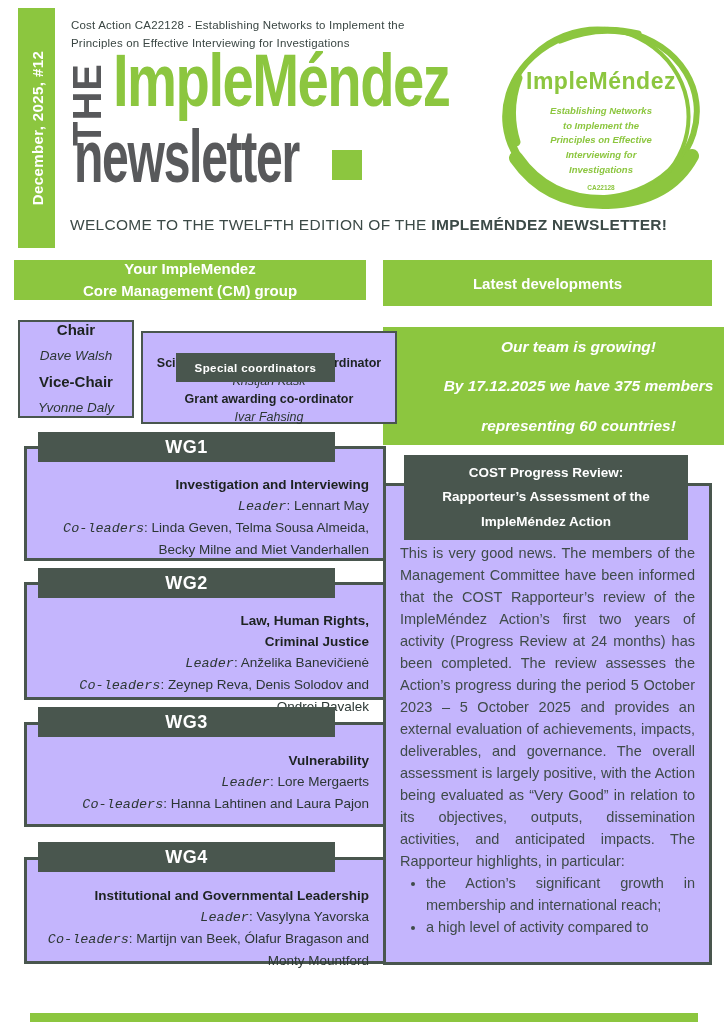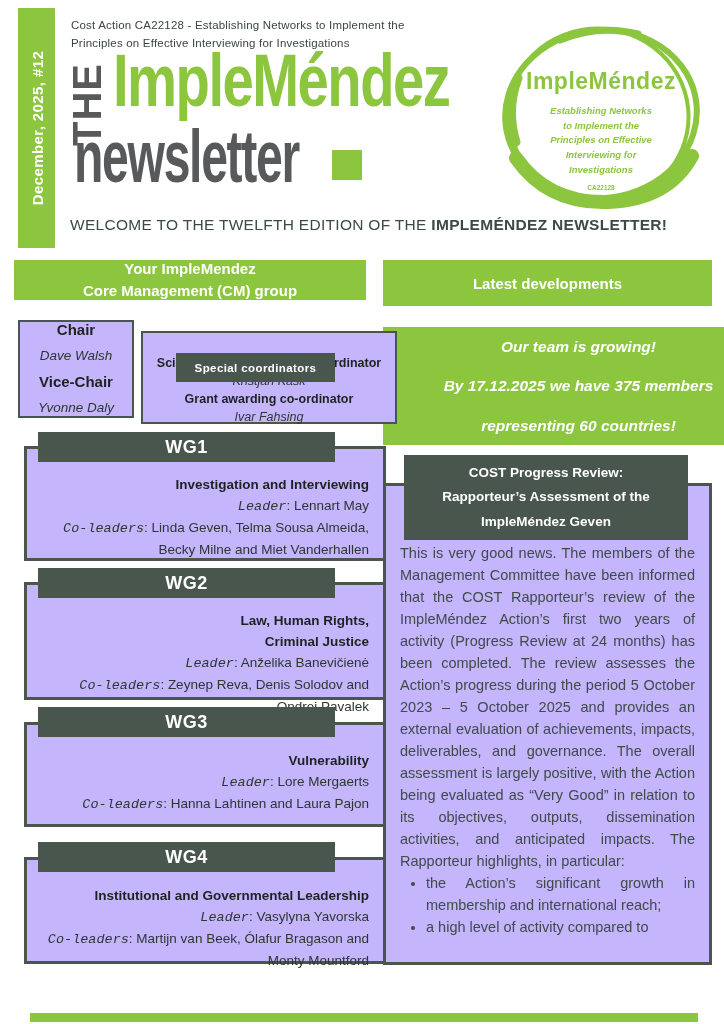--- a/index.html
+++ b/index.html
@@ -166,21 +166,21 @@
   </div>
 
   <div class="green-head rc-head">Latest developments</div>
 
   <div class="grow-box">Our team is growing!
 By 17.12.2025 we have 375 members
 representing 60 countries!</div>
 
   <div class="dark-head art-head">COST Progress Review:
 Rapporteur’s Assessment of the
-ImpleMéndez Geven</div>
+ImpleMéndez Action</div>
   <div class="outline-box art-box">
     <p class="art-body">This is very good news. The members of the Management Committee have been informed that the COST Rapporteur’s review of the ImpleMéndez Action’s first two years of activity (Progress Review at 24 months) has been completed. The review assesses the Action’s progress during the period 5 October 2023 – 5 October 2025 and provides an external evaluation of achievements, impacts, deliverables, and governance. The overall assessment is largely positive, with the Action being evaluated as “Very Good” in relation to its objectives, outputs, dissemination activities, and anticipated impacts. The Rapporteur highlights, in particular:</p>
     <ul class="art-bullets">
       <li>the Action’s significant growth in membership and international reach;</li>
       <li>a high level of activity compared to</li>
     </ul>
   </div>
 
   <div class="footer-bar"></div>
 

